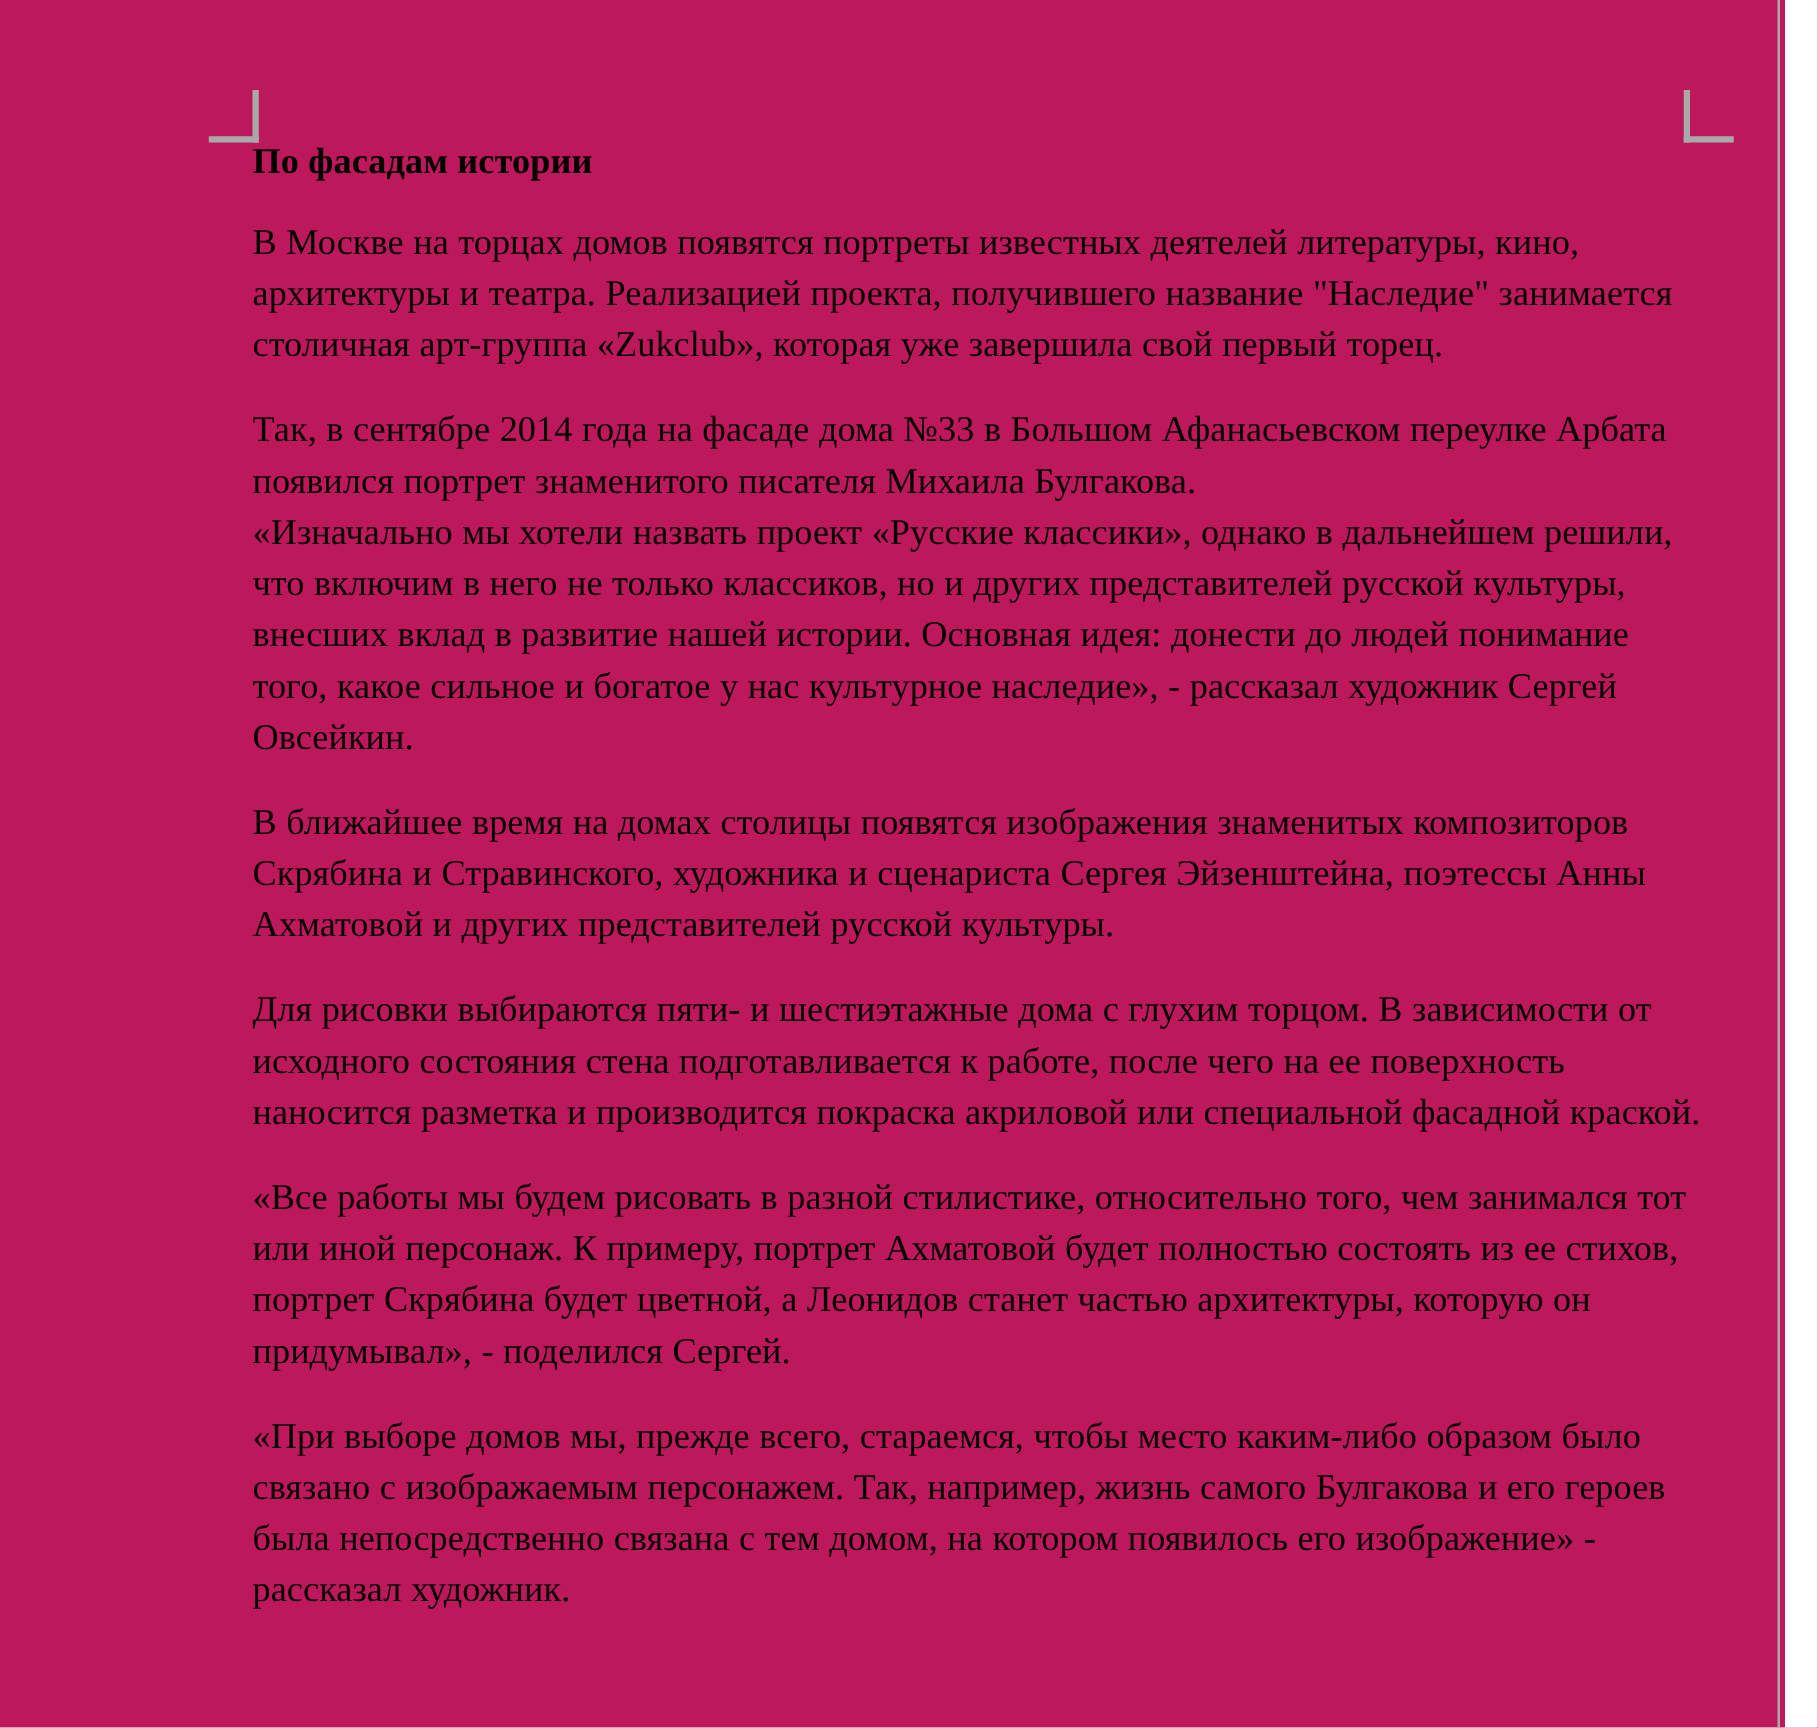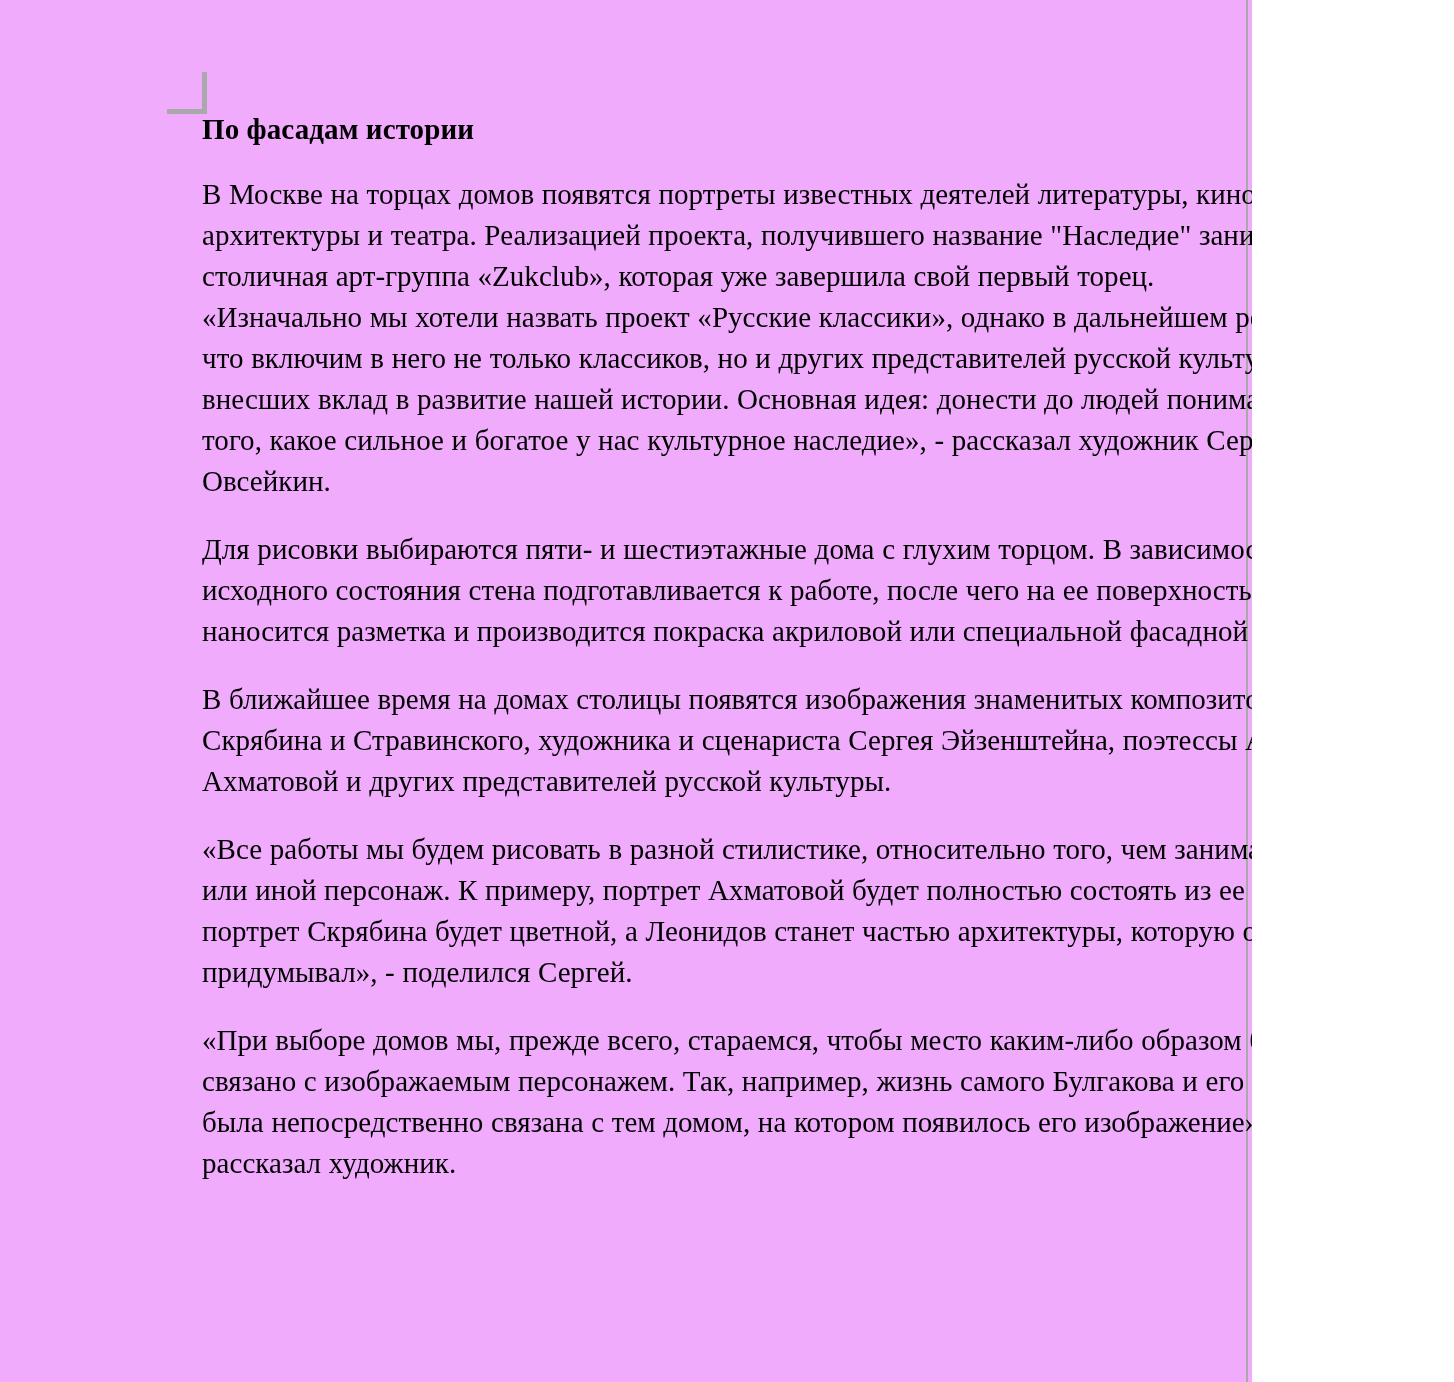--- a/index.html
+++ b/index.html
@@ -8,23 +8,23 @@
     padding: 0;
     background: #ffffff;
   }
   body {
     font-family: "Liberation Serif", "DejaVu Serif", serif;
     color: #000000;
     -webkit-font-smoothing: antialiased;
   }
   .page {
     position: relative;
-    width: 1252px;
+    width: 1428px;
     height: 1382px;
-    background: #f0abfc;
+    background: #be185d;
     overflow: hidden;
     box-sizing: border-box;
   }
 
   
   .page-edge-line {
     position: absolute;
     top: 0;
     right: 4px;
     width: 2px;
@@ -107,26 +107,27 @@
     <div class="bar-v"></div>
     <div class="bar-h"></div>
   </div>
 
   <div class="content">
 
     <h1 class="doc-title">По фасадам истории</h1>
 
     <p class="para">В Москве на торцах домов появятся портреты известных деятелей литературы, кино, архитектуры и театра. Реализацией проекта, получившего название "Наследие" занимается столичная арт-группа «Zukclub», которая уже завершила свой первый торец.</p>
 
+    <p class="para">Так, в сентябре 2014 года на фасаде дома №33 в Большом Афанасьевском переулке Арбата появился портрет знаменитого писателя Михаила Булгакова.</p>
 
 
     <p class="para tight-follow">«Изначально мы хотели назвать проект «Русские классики», однако в дальнейшем решили, что включим в него не только классиков, но и других представителей русской культуры, внесших вклад в развитие нашей истории. Основная идея: донести до людей понимание того, какое сильное и богатое у нас культурное наследие», - рассказал художник Сергей Овсейкин.</p>
 
+    <p class="para">В ближайшее время на домах столицы появятся изображения знаменитых композиторов Скрябина и Стравинского, художника и сценариста Сергея Эйзенштейна, поэтессы Анны Ахматовой и других представителей русской культуры.</p>
+
     <p class="para">Для рисовки выбираются пяти- и шестиэтажные дома с глухим торцом. В зависимости от исходного состояния стена подготавливается к работе, после чего на ее поверхность наносится разметка и производится покраска акриловой или специальной фасадной краской.</p>
-
-    <p class="para">В ближайшее время на домах столицы появятся изображения знаменитых композиторов Скрябина и Стравинского, художника и сценариста Сергея Эйзенштейна, поэтессы Анны Ахматовой и других представителей русской культуры.</p>
 
     <p class="para">«Все работы мы будем рисовать в разной стилистике, относительно того, чем занимался тот или иной персонаж. К примеру, портрет Ахматовой будет полностью состоять из ее стихов, портрет Скрябина будет цветной, а Леонидов станет частью архитектуры, которую он придумывал», - поделился Сергей.</p>
 
     <p class="para">«При выборе домов мы, прежде всего, стараемся, чтобы место каким-либо образом было связано с изображаемым персонажем. Так, например, жизнь самого Булгакова и его героев была непосредственно связана с тем домом, на котором появилось его изображение» - рассказал художник.</p>
 
   </div>
 </div>
 
 </body></html>

